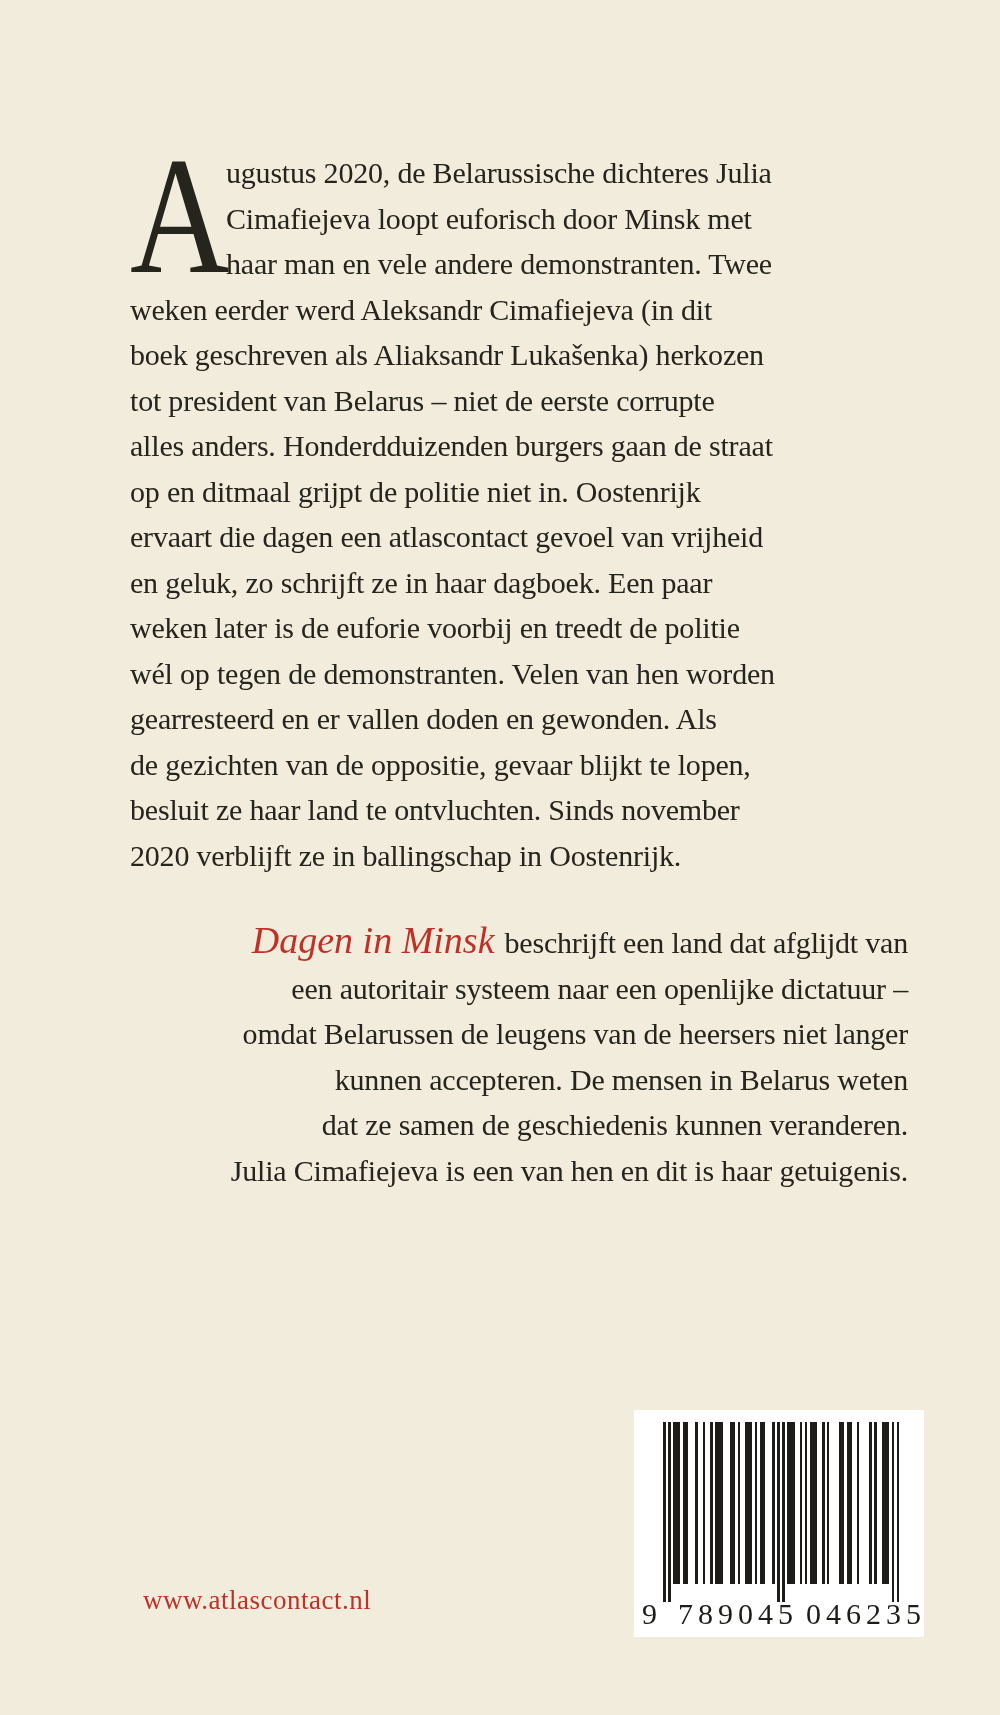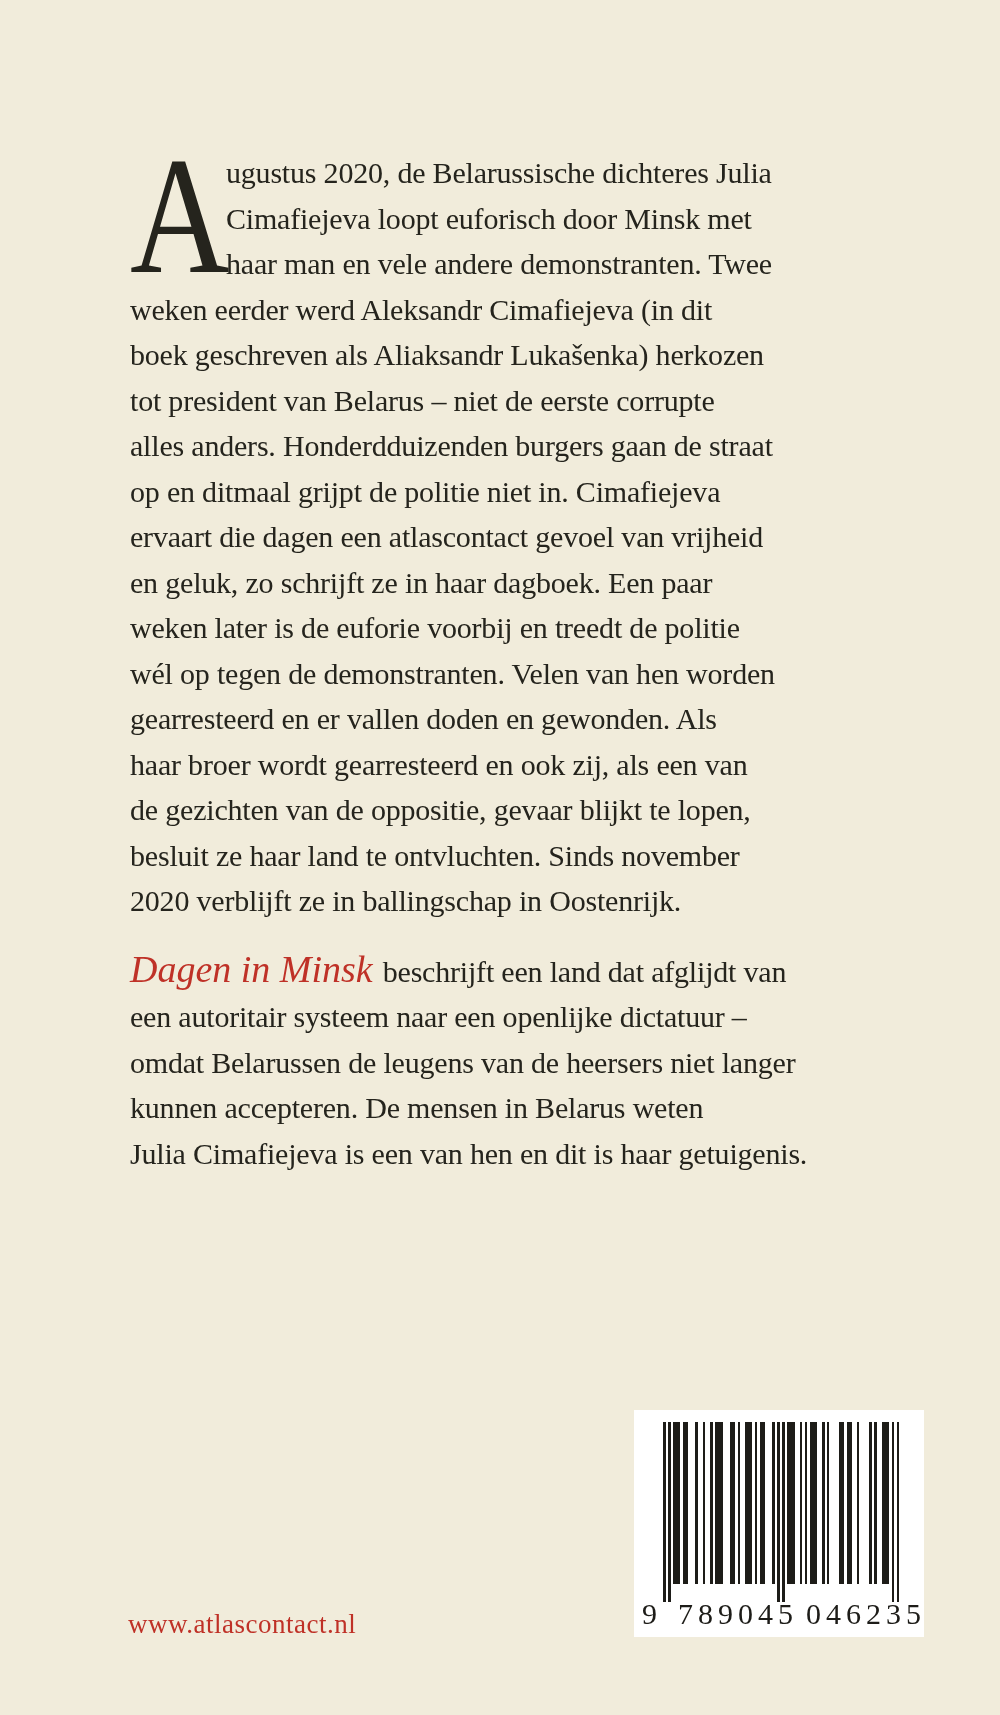--- a/index.html
+++ b/index.html
@@ -35,38 +35,38 @@
     width:96px;
     height:130px;
     font-size:168px;
     line-height:0.78;
     color:#25241d;
     transform:scaleX(0.82);
     transform-origin:left top;
     letter-spacing:0;
   }
   .para2{
-    margin-top:25px;
+    margin-top:42px;
+    text-align:right;
   }
   .para2-title{
     font-style:italic;
     font-size:38px;
     line-height:1;
     color:#bf3127;
     margin-right:10px;
     letter-spacing:0;
   }
   .publisher-url{
     position:absolute;
-    left:128px;
+    left:143px;
     top:1585px;
     font-size:27px;
     letter-spacing:0.5px;
     color:#bf3127;
-    margin-top:24px;
   }
   .barcode-box{
     position:absolute;
     left:634px;
     top:1410px;
     width:290px;
     height:227px;
     background:#ffffff;
   }
   .barcode-svg{
@@ -98,41 +98,41 @@
     <div>
       <div class="dropcap">A</div>
       <div>
           <div class="line">ugustus 2020, de Belarussische dichteres Julia</div>
           <div class="line">Cimafiejeva loopt euforisch door Minsk met</div>
           <div class="line">haar man en vele andere demonstranten. Twee</div>
           <div class="line">weken eerder werd Aleksandr Cimafiejeva (in dit</div>
           <div class="line">boek geschreven als Aliaksandr Lukašenka) herkozen</div>
           <div class="line">tot president van Belarus – niet de eerste corrupte</div>
           <div class="line">alles anders. Honderdduizenden burgers gaan de straat</div>
-          <div class="line">op en ditmaal grijpt de politie niet in. Cimafiejeva</div>
+          <div class="line">op en ditmaal grijpt de politie niet in. Oostenrijk</div>
           <div class="line">ervaart die dagen een atlascontact gevoel van vrijheid</div>
           <div class="line">en geluk, zo schrijft ze in haar dagboek. Een paar</div>
           <div class="line">weken later is de euforie voorbij en treedt de politie</div>
           <div class="line">wél op tegen de demonstranten. Velen van hen worden</div>
           <div class="line">gearresteerd en er vallen doden en gewonden. Als</div>
-          <div class="line">haar broer wordt gearresteerd en ook zij, als een van</div>
           <div class="line">de gezichten van de oppositie, gevaar blijkt te lopen,</div>
           <div class="line">besluit ze haar land te ontvluchten. Sinds november</div>
           <div class="line">2020 verblijft ze in ballingschap in Oostenrijk.</div>
         </div>
     </div>
 
     <div class="para2">
       <div class="line">
         <span class="para2-title">Dagen in Minsk</span><span>beschrijft een land dat afglijdt van</span>
       </div>
       <div>
           <div class="line">een autoritair systeem naar een openlijke dictatuur –</div>
           <div class="line">omdat Belarussen de leugens van de heersers niet langer</div>
           <div class="line">kunnen accepteren. De mensen in Belarus weten</div>
+          <div class="line">dat ze samen de geschiedenis kunnen veranderen.</div>
           <div class="line">Julia Cimafiejeva is een van hen en dit is haar getuigenis.</div>
         </div>
     </div>
 
   </div>
 
   <div class="publisher-url">www.atlascontact.nl</div>
 
   <div class="barcode-box">
     <svg class="barcode-svg" id="barcode-svg" width="236" height="180" shape-rendering="crispEdges">

